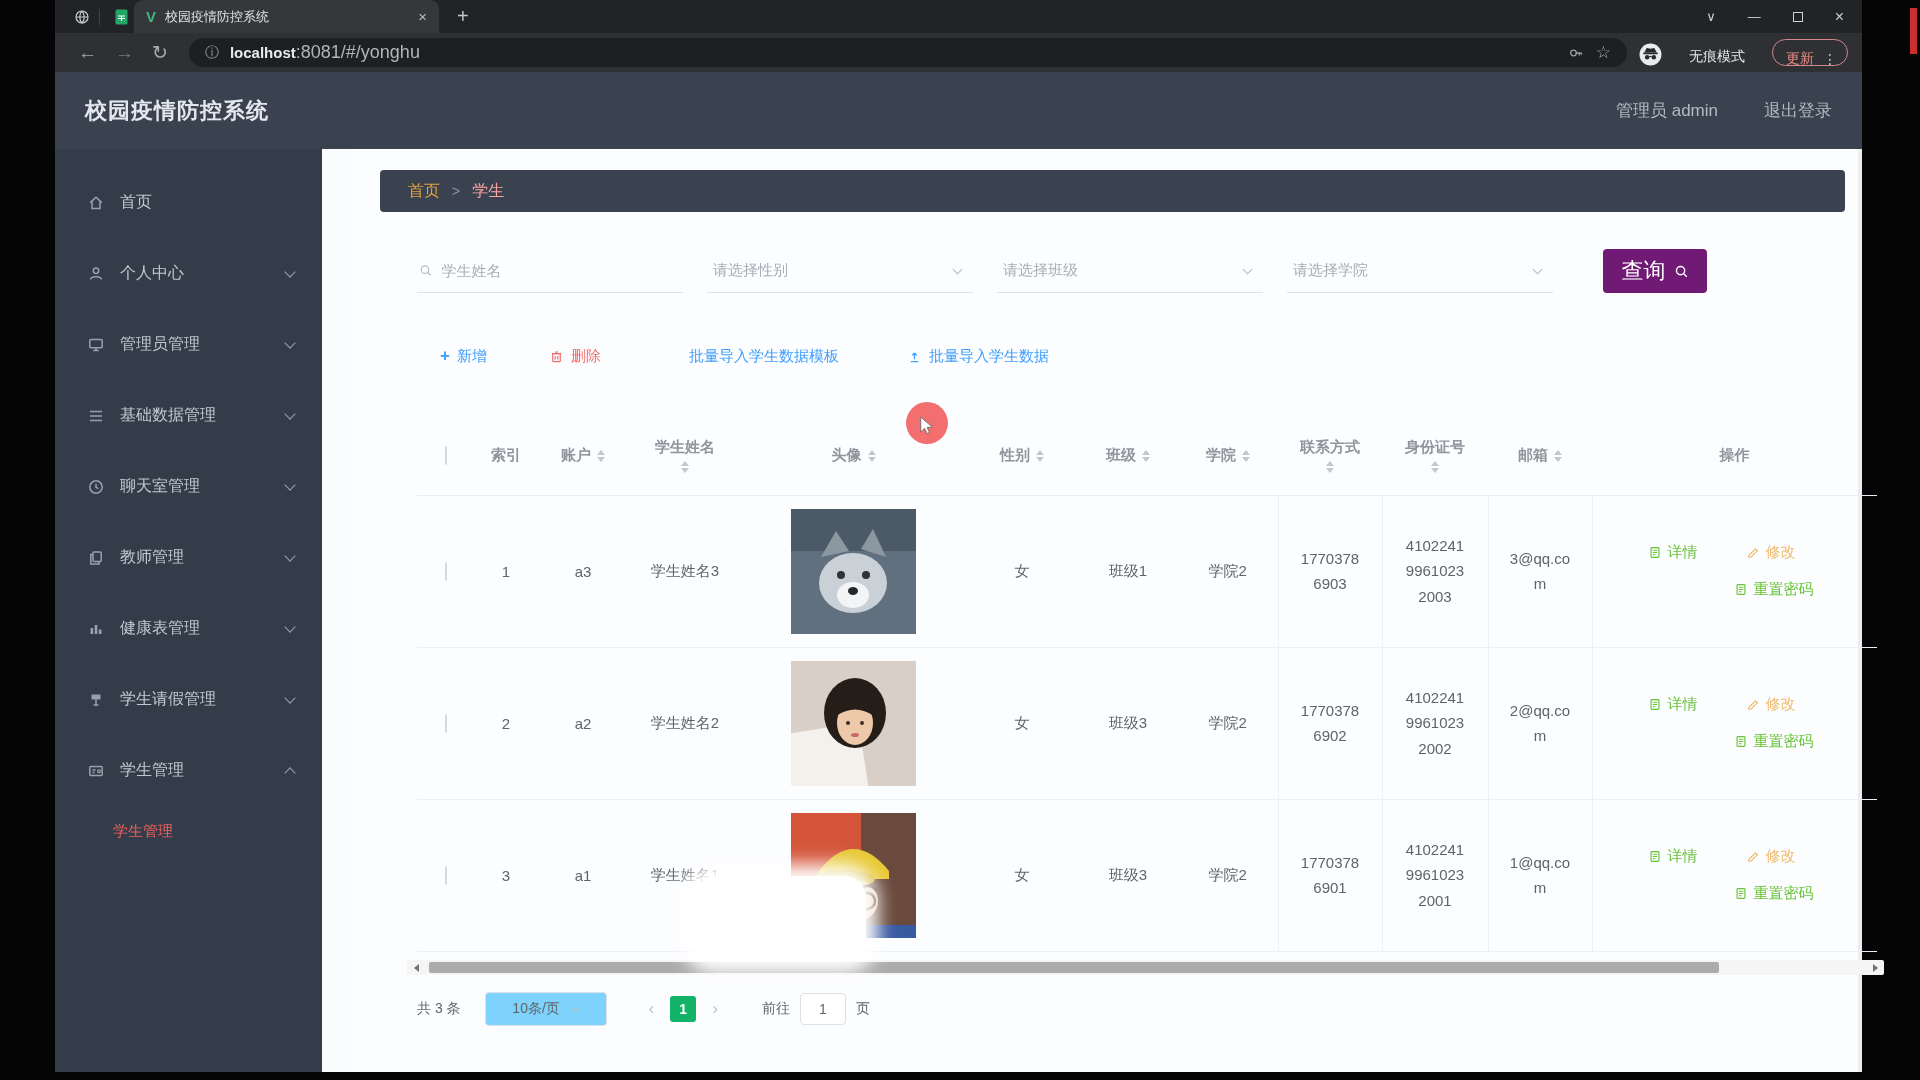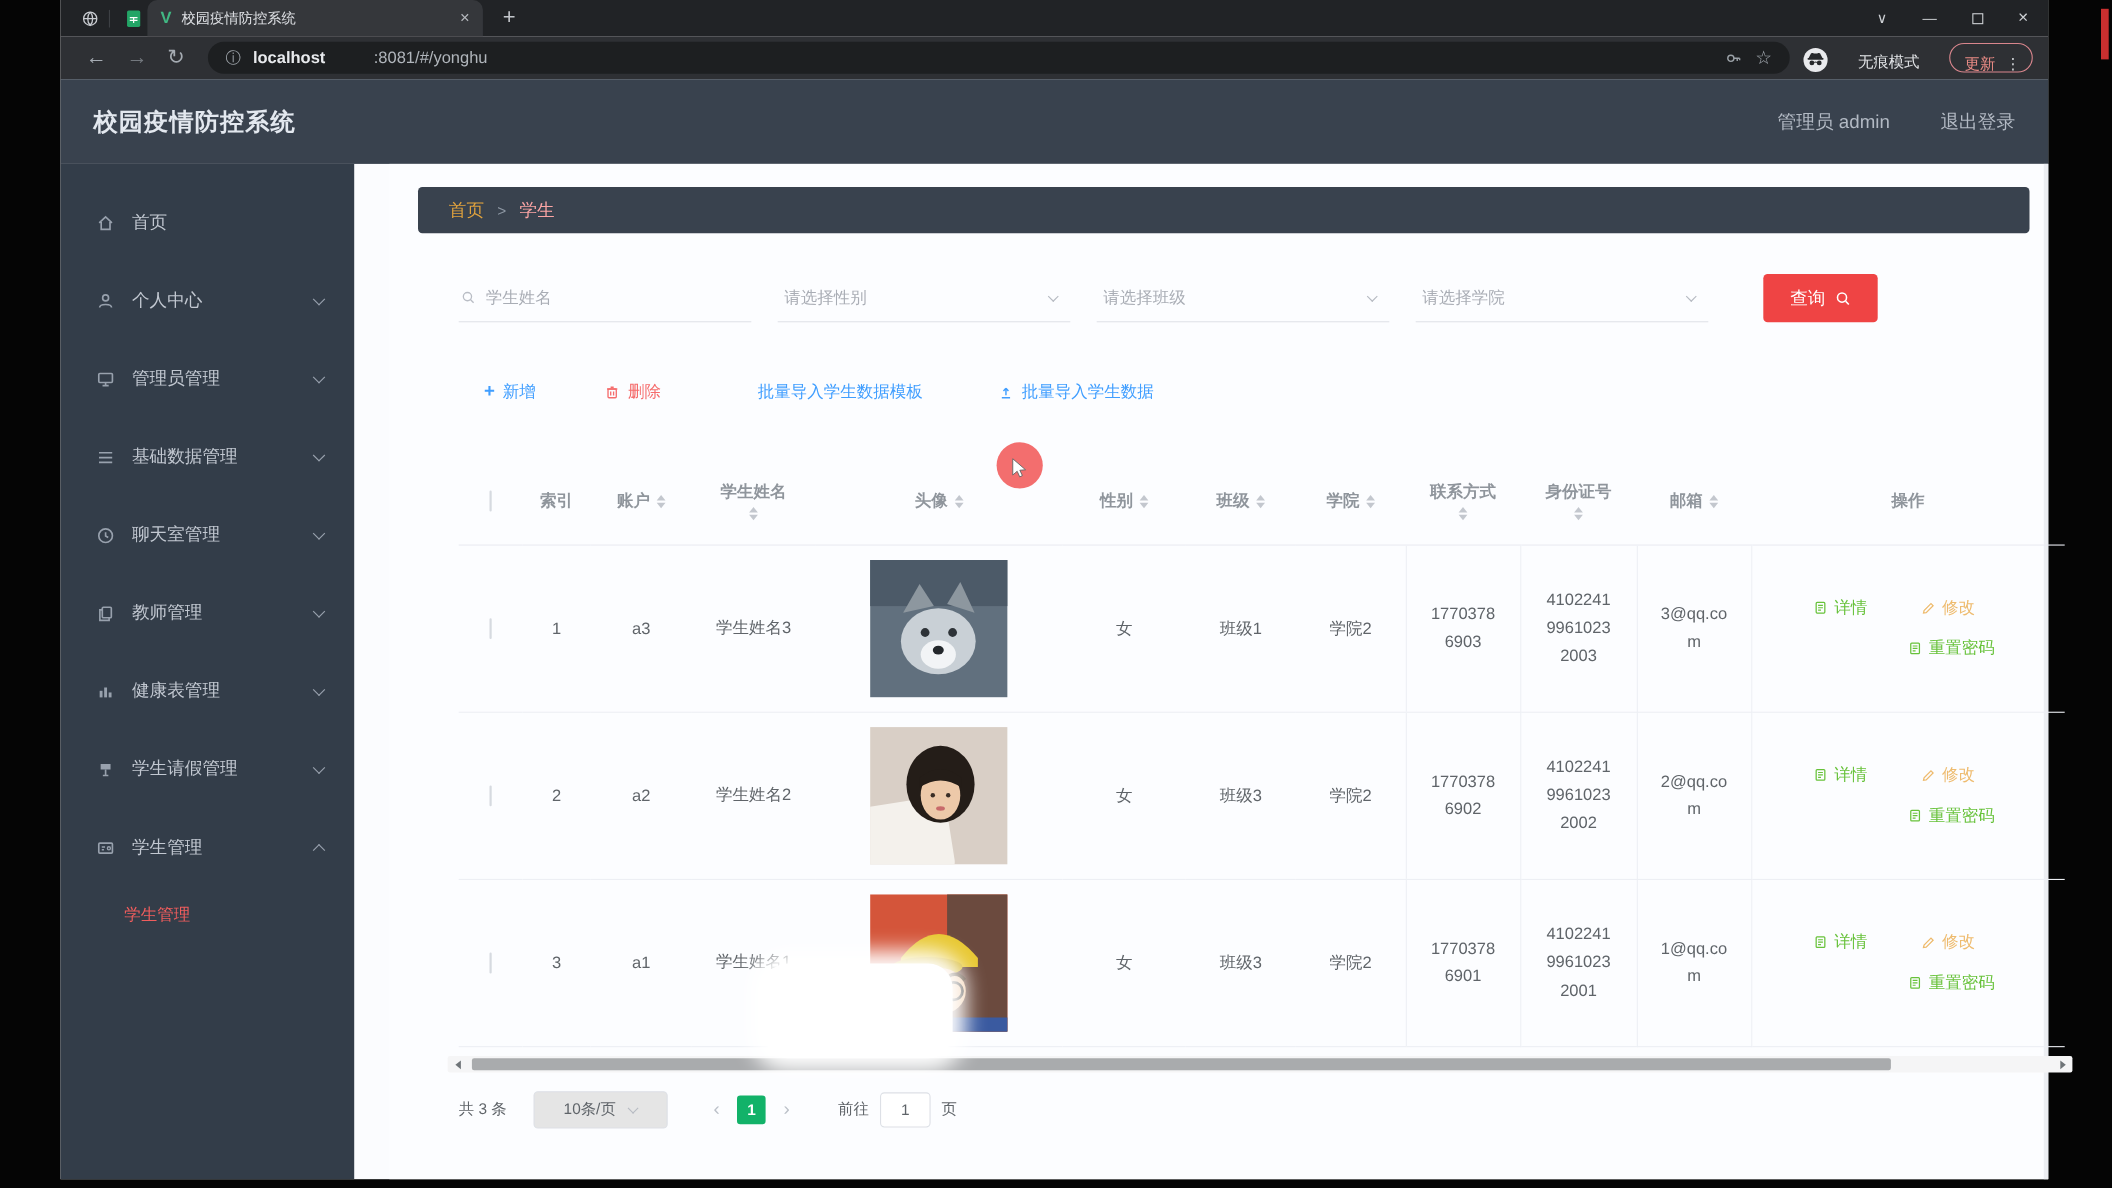--- a/index.html
+++ b/index.html
@@ -18,21 +18,21 @@
 .tabcl{color:#b6b9be;font-size:15px;margin-left:8px;}
 .newtab{color:#c3c6cb;font-size:20px;margin-left:18px;}
 .winctl{position:absolute;right:18px;top:0;height:33px;display:flex;align-items:center;gap:32px;color:#cdd0d4;font-size:13px;}
 .restore{width:10px;height:10px;border:1.3px solid #cdd0d4;}
 .toolbar{flex:0 0 39px;background:#2e3034;display:flex;align-items:center;padding:0 14px;}
 .navg{color:#a5abb2;font-size:19px;margin:0 9px;}
 .navg.dim{color:#73787e;}
 .urlpill{flex:1;height:29px;background:#1d1f21;border-radius:15px;margin:0 12px;display:flex;align-items:center;padding:0 16px;}
 .upinfo{color:#9aa0a6;margin-right:11px;font-size:14px;}
 .uphost{color:#e8eaed;font-size:15px;font-weight:bold;}
-.uprest{color:#b0b5bb;font-size:15px;margin-left:44px;}
+.uprest{color:#b0b5bb;font-size:18px;}
 .upspace{flex:1;}
 .tbright{display:flex;align-items:flex-end;gap:27px;}
 .incoglbl{color:#e4e6e9;font-size:14px;}
 .updatepill{border:1.5px solid #d9868d;border-radius:15px;height:27px;display:flex;align-items:center;padding:12px 10px 0 13px;gap:9px;}
 .updlbl{color:#e98b85;font-size:14px;}
 .updkebab{color:#cfd2d6;font-size:14px;}
 .bookbar{flex:0 0 28px;background:#2e3034;border-top:1px solid #232528;display:flex;align-items:center;padding:0 16px;font-size:13px;color:#d2d5d9;}
 .folder{width:13px;height:10px;background:#f2cf6b;border-radius:1.5px;position:relative;margin-right:8px;flex:0 0 13px;}
 .folder::before{content:"";position:absolute;top:-3px;left:0;width:6px;height:3px;background:#f2cf6b;border-radius:1px 1px 0 0;}
 .bm{display:flex;align-items:center;margin-right:30px;}
@@ -59,21 +59,21 @@
 .crhome{color:#e2a33d;}
 .crsep{color:#8e98a4;margin:0 12px;font-size:14px;}
 .crcur{color:#fca5a5;}
 
 .filters{position:absolute;left:63px;top:100px;display:flex;align-items:flex-start;}
 .fbox{width:266px;height:44px;border-bottom:1px solid #e0e3e9;display:flex;align-items:center;margin-right:24px;}
 .fbox input{border:0;outline:0;background:transparent;font-size:15px;color:#5f6368;width:100%;font-family:inherit;}
 .fbox input::placeholder{color:#a9adb5;}
 .fph{color:#a9adb5;font-size:15px;flex:1;}
 .scaret{width:7px;height:7px;border-right:1.4px solid #b6bac2;border-bottom:1.4px solid #b6bac2;transform:rotate(45deg);margin-right:12px;margin-top:-3px;}
-.qbtn{width:104px;height:44px;background:#ef4444;border-radius:4px;color:#fff;display:flex;align-items:center;justify-content:center;gap:8px;font-size:16px;margin-left:26px;cursor:pointer;}
+.qbtn{width:104px;height:44px;background:#701a75;border-radius:4px;color:#fff;display:flex;align-items:center;justify-content:center;gap:8px;font-size:22px;margin-left:26px;cursor:pointer;}
 
 .acts{position:absolute;left:86px;top:190px;height:34px;display:flex;align-items:center;font-size:15px;}
 .aitem{display:flex;align-items:center;gap:7px;cursor:pointer;}
 .aadd{color:#409eff;}
 .aplus{font-size:17px;font-weight:bold;}
 .adel{color:#f56c6c;margin-left:62px;}
 .atmpl{color:#409eff;margin-left:88px;}
 .aimp{color:#409eff;margin-left:68px;}
 
 .tbl{position:absolute;left:63px;top:268px;width:1460px;border-collapse:collapse;table-layout:fixed;font-size:15px;color:#5f6469;}
@@ -97,21 +97,21 @@
 
 .hscroll{position:absolute;left:53px;top:811px;width:1477px;height:15px;background:#f5f5f6;border-radius:2px;}
 .hsthumb{position:absolute;left:22px;right:165px;top:2px;bottom:2px;background:#a9abad;border-radius:2px;}
 .hsbtn{position:absolute;top:0;width:16px;height:15px;display:flex;align-items:center;justify-content:center;}
 .hsbtn.l{left:1px;}.hsbtn.r{right:1px;}
 .tril{width:0;height:0;border-top:4px solid transparent;border-bottom:4px solid transparent;border-right:5px solid #6f7478;}
 .trir{width:0;height:0;border-top:4px solid transparent;border-bottom:4px solid transparent;border-left:5px solid #6f7478;}
 
 .pager{position:absolute;left:63px;top:843px;display:flex;align-items:center;font-size:14px;color:#5f6469;}
 .ptotal{margin-right:24px;}
-.psize{width:122px;height:34px;border:1px solid #dde0e6;border-radius:4px;display:flex;align-items:center;justify-content:center;gap:12px;background:#e5e5e5;cursor:pointer;}
+.psize{width:122px;height:34px;border:1px solid #dde0e6;border-radius:4px;display:flex;align-items:center;justify-content:center;gap:12px;background:#7dd3fc;cursor:pointer;}
 .pprev{color:#bcc1c9;font-size:17px;margin-left:42px;cursor:pointer;}
 .ppage{width:26px;height:26px;background:#12b269;border-radius:3px;color:#fff;display:flex;align-items:center;justify-content:center;font-weight:bold;font-size:14px;margin:0 16px;cursor:pointer;}
 .pnext{color:#bcc1c9;font-size:17px;cursor:pointer;}
 .pgoto{margin-left:44px;display:flex;align-items:center;gap:10px;}
 .pgoto input{width:46px;height:32px;border:1px solid #dde0e6;border-radius:4px;text-align:center;font-size:14px;color:#5f6469;outline:none;background:#fff;font-family:inherit;}
 
 .watermark{position:absolute;left:243px;top:884px;font-size:54px;font-weight:bold;color:#45474e;letter-spacing:5px;white-space:nowrap;z-index:40;
  text-shadow:2px 2px 0 #fff,-2px -2px 0 #fff,2px -2px 0 #fff,-2px 2px 0 #fff,0 0 10px #fff;}
 .blurblob{position:absolute;left:694px;top:876px;width:172px;height:86px;background:#fff;border-radius:22px;box-shadow:0 0 18px 12px rgba(255,255,255,.97);z-index:41;}
 .cursorhl{position:absolute;left:906px;top:402px;width:42px;height:42px;border-radius:50%;background:rgba(242,98,98,.92);z-index:50;}

